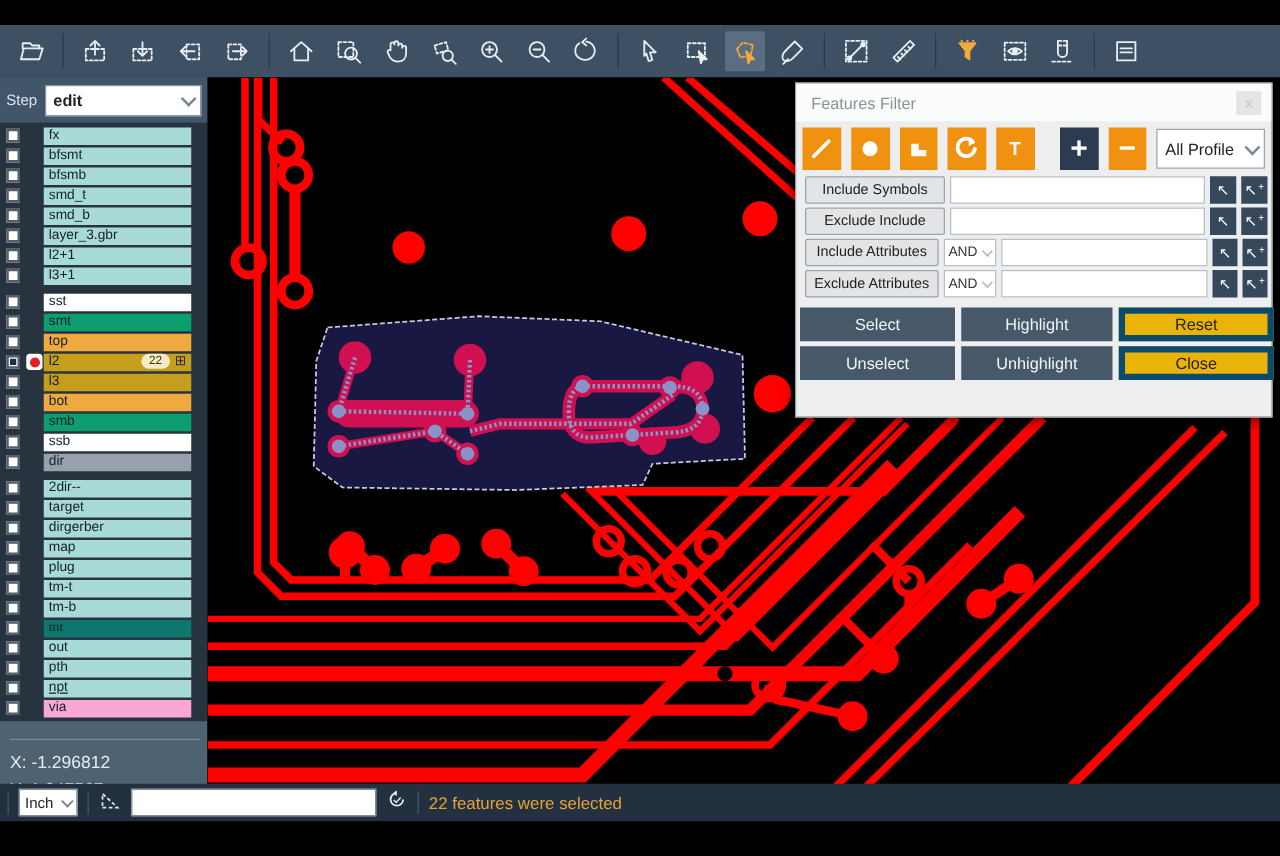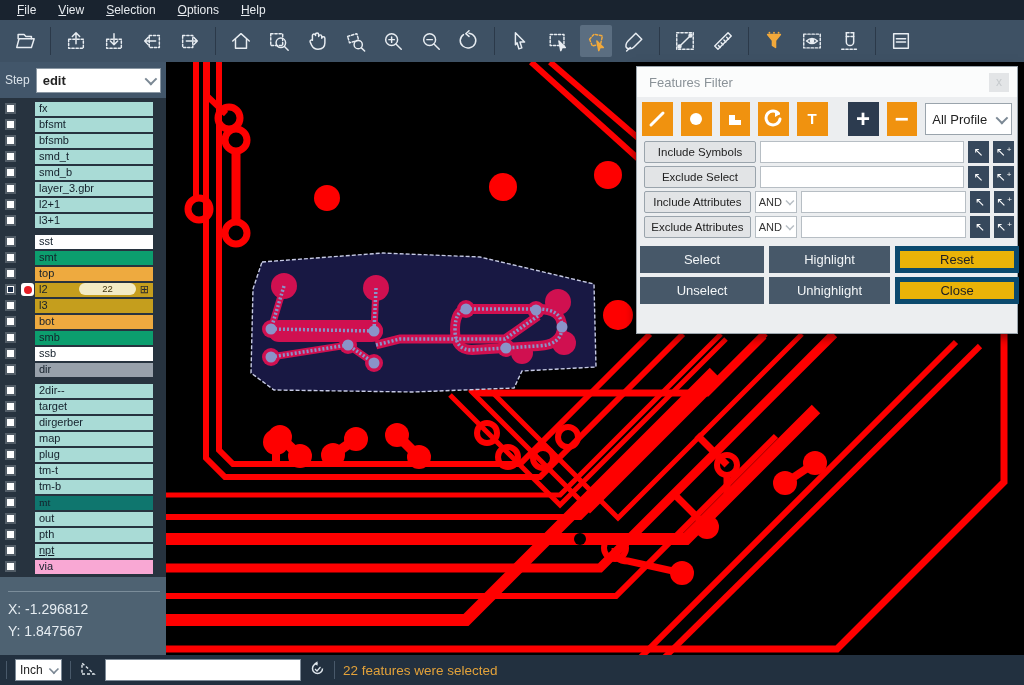--- a/index.html
+++ b/index.html
@@ -41,32 +41,32 @@
   .cbox.checked::after { content:""; position:absolute; left:1px; top:1px; width:5px;
     height:5px; background:#1d2f49; }
   .ind-cell { width:15px; height:13px; display:flex; align-items:center; justify-content:center; }
   .ind-dot { width:13px; height:13px; background:#fff; border-radius:3px;
     display:flex; align-items:center; justify-content:center; }
   .ind-dot i { width:8px; height:8px; border-radius:50%; background:#e51e25; display:block; }
   .strip { flex:1; margin-right:13px; height:14px; display:flex; align-items:flex-start;
     padding:0 4px; font-size:11px; color:#14202b; gap:4px; }
   .strip .lname { flex:1; white-space:nowrap; overflow:hidden; }
   .badge { background:#f3ebc4; color:#41330c; border-radius:7px; font-size:9.5px;
-    padding:0 23px; line-height:12px; }
+    padding:0 6px; line-height:12px; }
   .grid-glyph { font-size:11px; color:#2b2b2b; line-height:12px; }
   #coords { position:absolute; left:0; bottom:0; width:166px; padding:8px 8px 10px 8px; }
   #coords .divider { height:1px; background:#7b8d9a; margin-bottom:9px; width:152px; }
   .coord-line { color:#e6edf2; font-size:14px; margin-bottom:6px; }
 
   
   #canvas { position:absolute; left:166px; top:62px; width:858px; height:593px;
     background:#000; overflow:hidden; }
 
   
-  #statusbar { position:absolute; left:0; top:655px; width:1024px; height:30px;
+  #statusbar { position:absolute; left:0; top:627px; width:1024px; height:30px;
     background:#22303f; display:flex; align-items:center; padding-left:6px; gap:8px; }
   .sb-sep { width:1px; height:18px; background:#49596a; }
   #unit-select { width:47px; height:22px; background:#fff; border:1px solid #7e8b98;
     display:flex; align-items:center; justify-content:space-between; padding:0 4px;
     font-size:12px; color:#222; }
   #unit-select .chev { transform:rotate(45deg) translateY(-2px) scale(.8); }
   #cmd-input { width:196px; height:22px; background:#fff; border:1px solid #7e8b98;
     font-size:12px; padding:0 5px; font-family:"Liberation Sans",sans-serif; }
   #status-msg { color:#e3a23a; font-size:13.5px; }
 
@@ -106,27 +106,20 @@
   .act-btn { height:27px; font-size:13px; display:flex; align-items:center;
     justify-content:center; }
   .act-dark { background:#475869; color:#f2f5f7; }
   .act-light { background:#eab308; color:#222; border:5px solid #0c4a6e; }
 </style>
 </head>
 <body>
 
 <div id="app">
 
-  <div id="menubar">
-      <span class="menu-item"><u>F</u>ile</span>
-      <span class="menu-item"><u>V</u>iew</span>
-      <span class="menu-item"><u>S</u>election</span>
-      <span class="menu-item"><u>O</u>ptions</span>
-      <span class="menu-item"><u>H</u>elp</span>
-    </div>
 
   <div id="toolbar">
       <div class="tool-btn">
         <svg width="22" height="22" viewBox="0 0 24 24" fill="none" stroke="#e8edf2" stroke-width="1.6" stroke-linejoin="round" stroke-linecap="round">
           <path d="M3,19 L5.5,9.5 H22 L19,19 Z"></path>
           <path d="M4.5,9.5 V5 H11 L13,7 H19 V9.5"></path>
         </svg>
       </div>
       <div class="tool-sep"></div>
       <div class="tool-btn">
@@ -729,21 +722,21 @@
           <input class="row-input" type="text" value="" style="">
           <div class="arrow-btn">
             <span>↖</span>
           </div>
           <div class="arrow-btn">
             <span>↖</span>
             <sup>+</sup>
           </div>
         </div>
         <div class="dlg-row">
-          <div class="row-label">Exclude Select</div>
+          <div class="row-label">Exclude Include</div>
           <input class="row-input" type="text" value="" style="">
           <div class="arrow-btn">
             <span>↖</span>
           </div>
           <div class="arrow-btn">
             <span>↖</span>
             <sup>+</sup>
           </div>
         </div>
         <div class="dlg-row">

